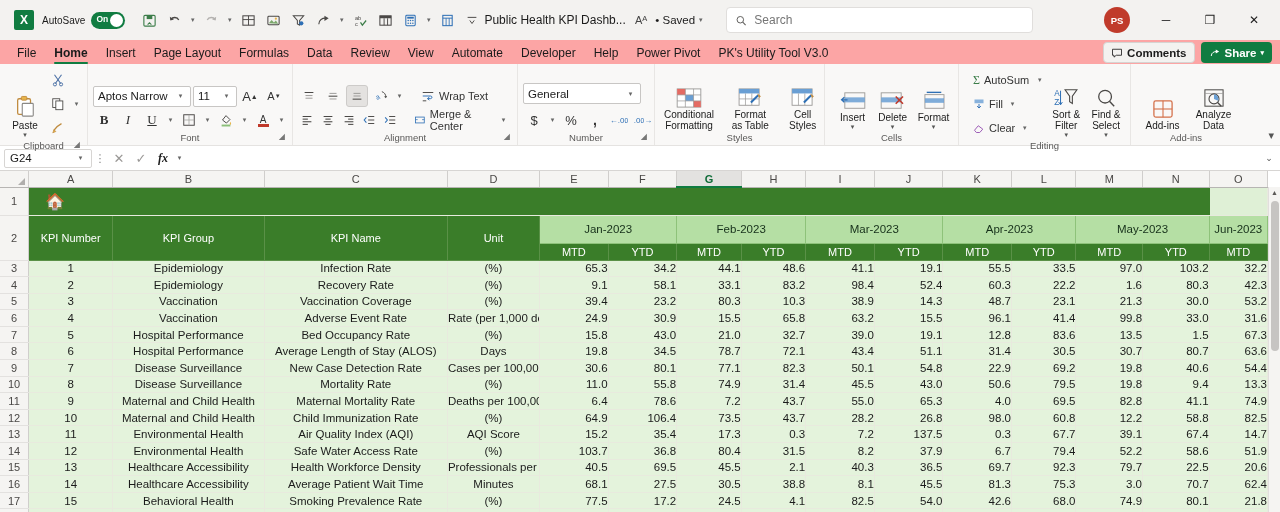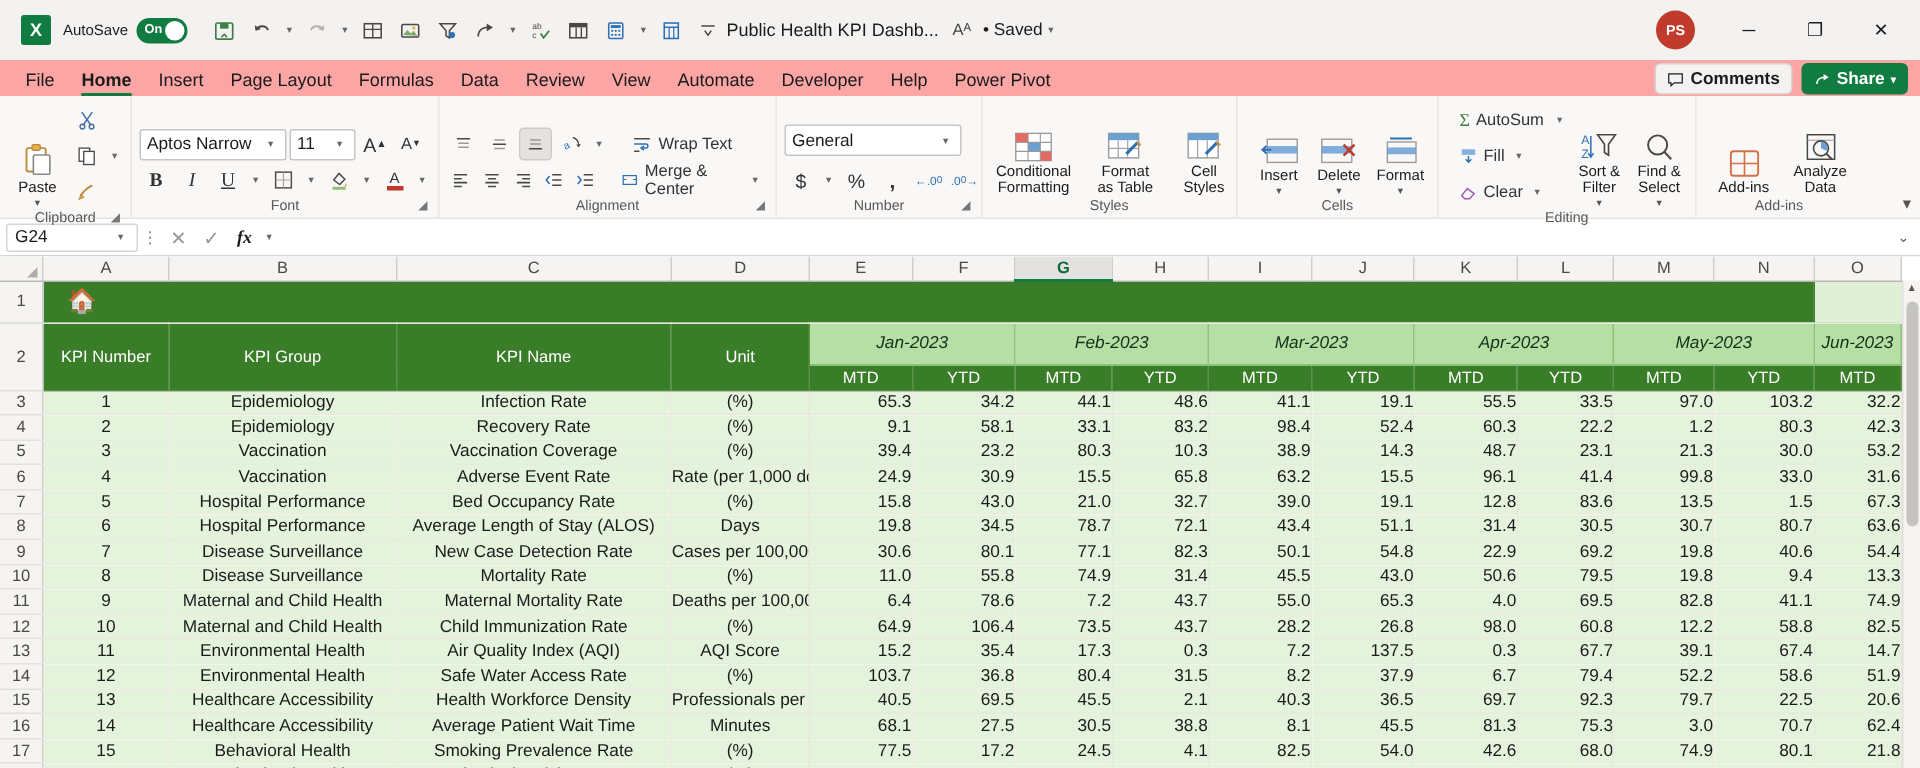--- a/index.html
+++ b/index.html
@@ -187,21 +187,20 @@
   .r1 .homeicon { font-size: 16px; color: #cfe8c6; padding-left: 16px; }
   .hdr2 {
     background: #3a7d29; color: #ffffff; font-size: 11px; font-weight: bold;
     text-align: center; height: 17px; border-right: 1px solid #5a9147;
     border-bottom: 1px solid #5a9147;
   }
   .monthhdr {
     background: #b5dfa4; color: #16301a; font-size: 11.5px; font-weight: bold;
     text-align: center; height: 28px; border-right: 1px solid #8ec27a;
     border-bottom: 1px solid #8ec27a;
-    font-style: italic;
   }
   .datacell {
     background: #e4f3dc; height: 16.6px; padding: 0 6px;
   }
   .datacell.ctr { text-align: center; }
   .datacell.rt { text-align: right; }
   .vscroll {
     position: absolute; top: 16px; right: 0; width: 12px; bottom: 0;
     background: #f5f4f2; border-left: 1px solid #e1dfdd;
   }
@@ -310,20 +309,27 @@
       <svg width="14" height="14" viewBox="0 0 16 16">
           <line x1="3" y1="5" x2="13" y2="5" stroke="#4a4846" stroke-width="1.1"></line>
           <path d="M5.5 8.5 L8 12 L10.5 8.5" fill="none" stroke="#4a4846" stroke-width="1.1"></path>
         </svg>
     </div>
   </div>
   <span class="doc-title">Public Health KPI Dashb...</span>
   <span class="acct-icon"> Aᴬ</span>
   <span class="title-meta">• Saved</span>
   <span class="caret">▾</span>
+  <div class="searchbox">
+    <svg width="13" height="13" viewBox="0 0 16 16">
+        <circle cx="7" cy="7" r="4.3" fill="none" stroke="#605e5c" stroke-width="1.3"></circle>
+        <line x1="10.2" y1="10.2" x2="14" y2="14" stroke="#605e5c" stroke-width="1.4"></line>
+      </svg>
+    <input type="text" placeholder="Search" style="">
+  </div>
   <div class="tb-right">
     <div class="avatar">PS</div>
     <div class="wbtn">─</div>
     <div class="wbtn">❐</div>
     <div class="wbtn close">✕</div>
   </div>
 </div>
 
 <div class="tabrow">
   <div class="tab">File</div>
@@ -331,20 +337,21 @@
   <div class="tab">Insert</div>
   <div class="tab">Page Layout</div>
   <div class="tab">Formulas</div>
   <div class="tab">Data</div>
   <div class="tab">Review</div>
   <div class="tab">View</div>
   <div class="tab">Automate</div>
   <div class="tab">Developer</div>
   <div class="tab">Help</div>
   <div class="tab">Power Pivot</div>
+  <div class="tab">PK's Utility Tool V3.0</div>
   <div class="tabrow-right">
     <div class="comments-btn">
       <svg width="12" height="12" viewBox="0 0 16 16">
           <path d="M2 3 H14 V11 H7 L4 13.5 V11 H2 Z" fill="none" stroke="#1b1b1b" stroke-width="1.1"></path>
         </svg>
       <span>Comments</span>
     </div>
     <div class="share-btn">
       <svg width="12" height="12" viewBox="0 0 16 16">
           <path d="M3 12 C3 7.5, 7 6, 10 6" fill="none" stroke="#fff" stroke-width="1.3"></path>
@@ -847,21 +854,21 @@
           <td class="cell datacell ctr">Recovery Rate</td>
           <td class="cell datacell ctr">(%)</td>
           <td class="cell datacell rt">9.1</td>
           <td class="cell datacell rt">58.1</td>
           <td class="cell datacell rt">33.1</td>
           <td class="cell datacell rt">83.2</td>
           <td class="cell datacell rt">98.4</td>
           <td class="cell datacell rt">52.4</td>
           <td class="cell datacell rt">60.3</td>
           <td class="cell datacell rt">22.2</td>
-          <td class="cell datacell rt">1.2</td>
+          <td class="cell datacell rt">1.6</td>
           <td class="cell datacell rt">80.3</td>
           <td class="cell datacell rt">42.3</td>
         </tr>
         <tr>
           <td class="rowhdr">5</td>
           <td class="cell datacell ctr">3</td>
           <td class="cell datacell ctr">Vaccination</td>
           <td class="cell datacell ctr">Vaccination Coverage</td>
           <td class="cell datacell ctr">(%)</td>
           <td class="cell datacell rt">39.4</td>

